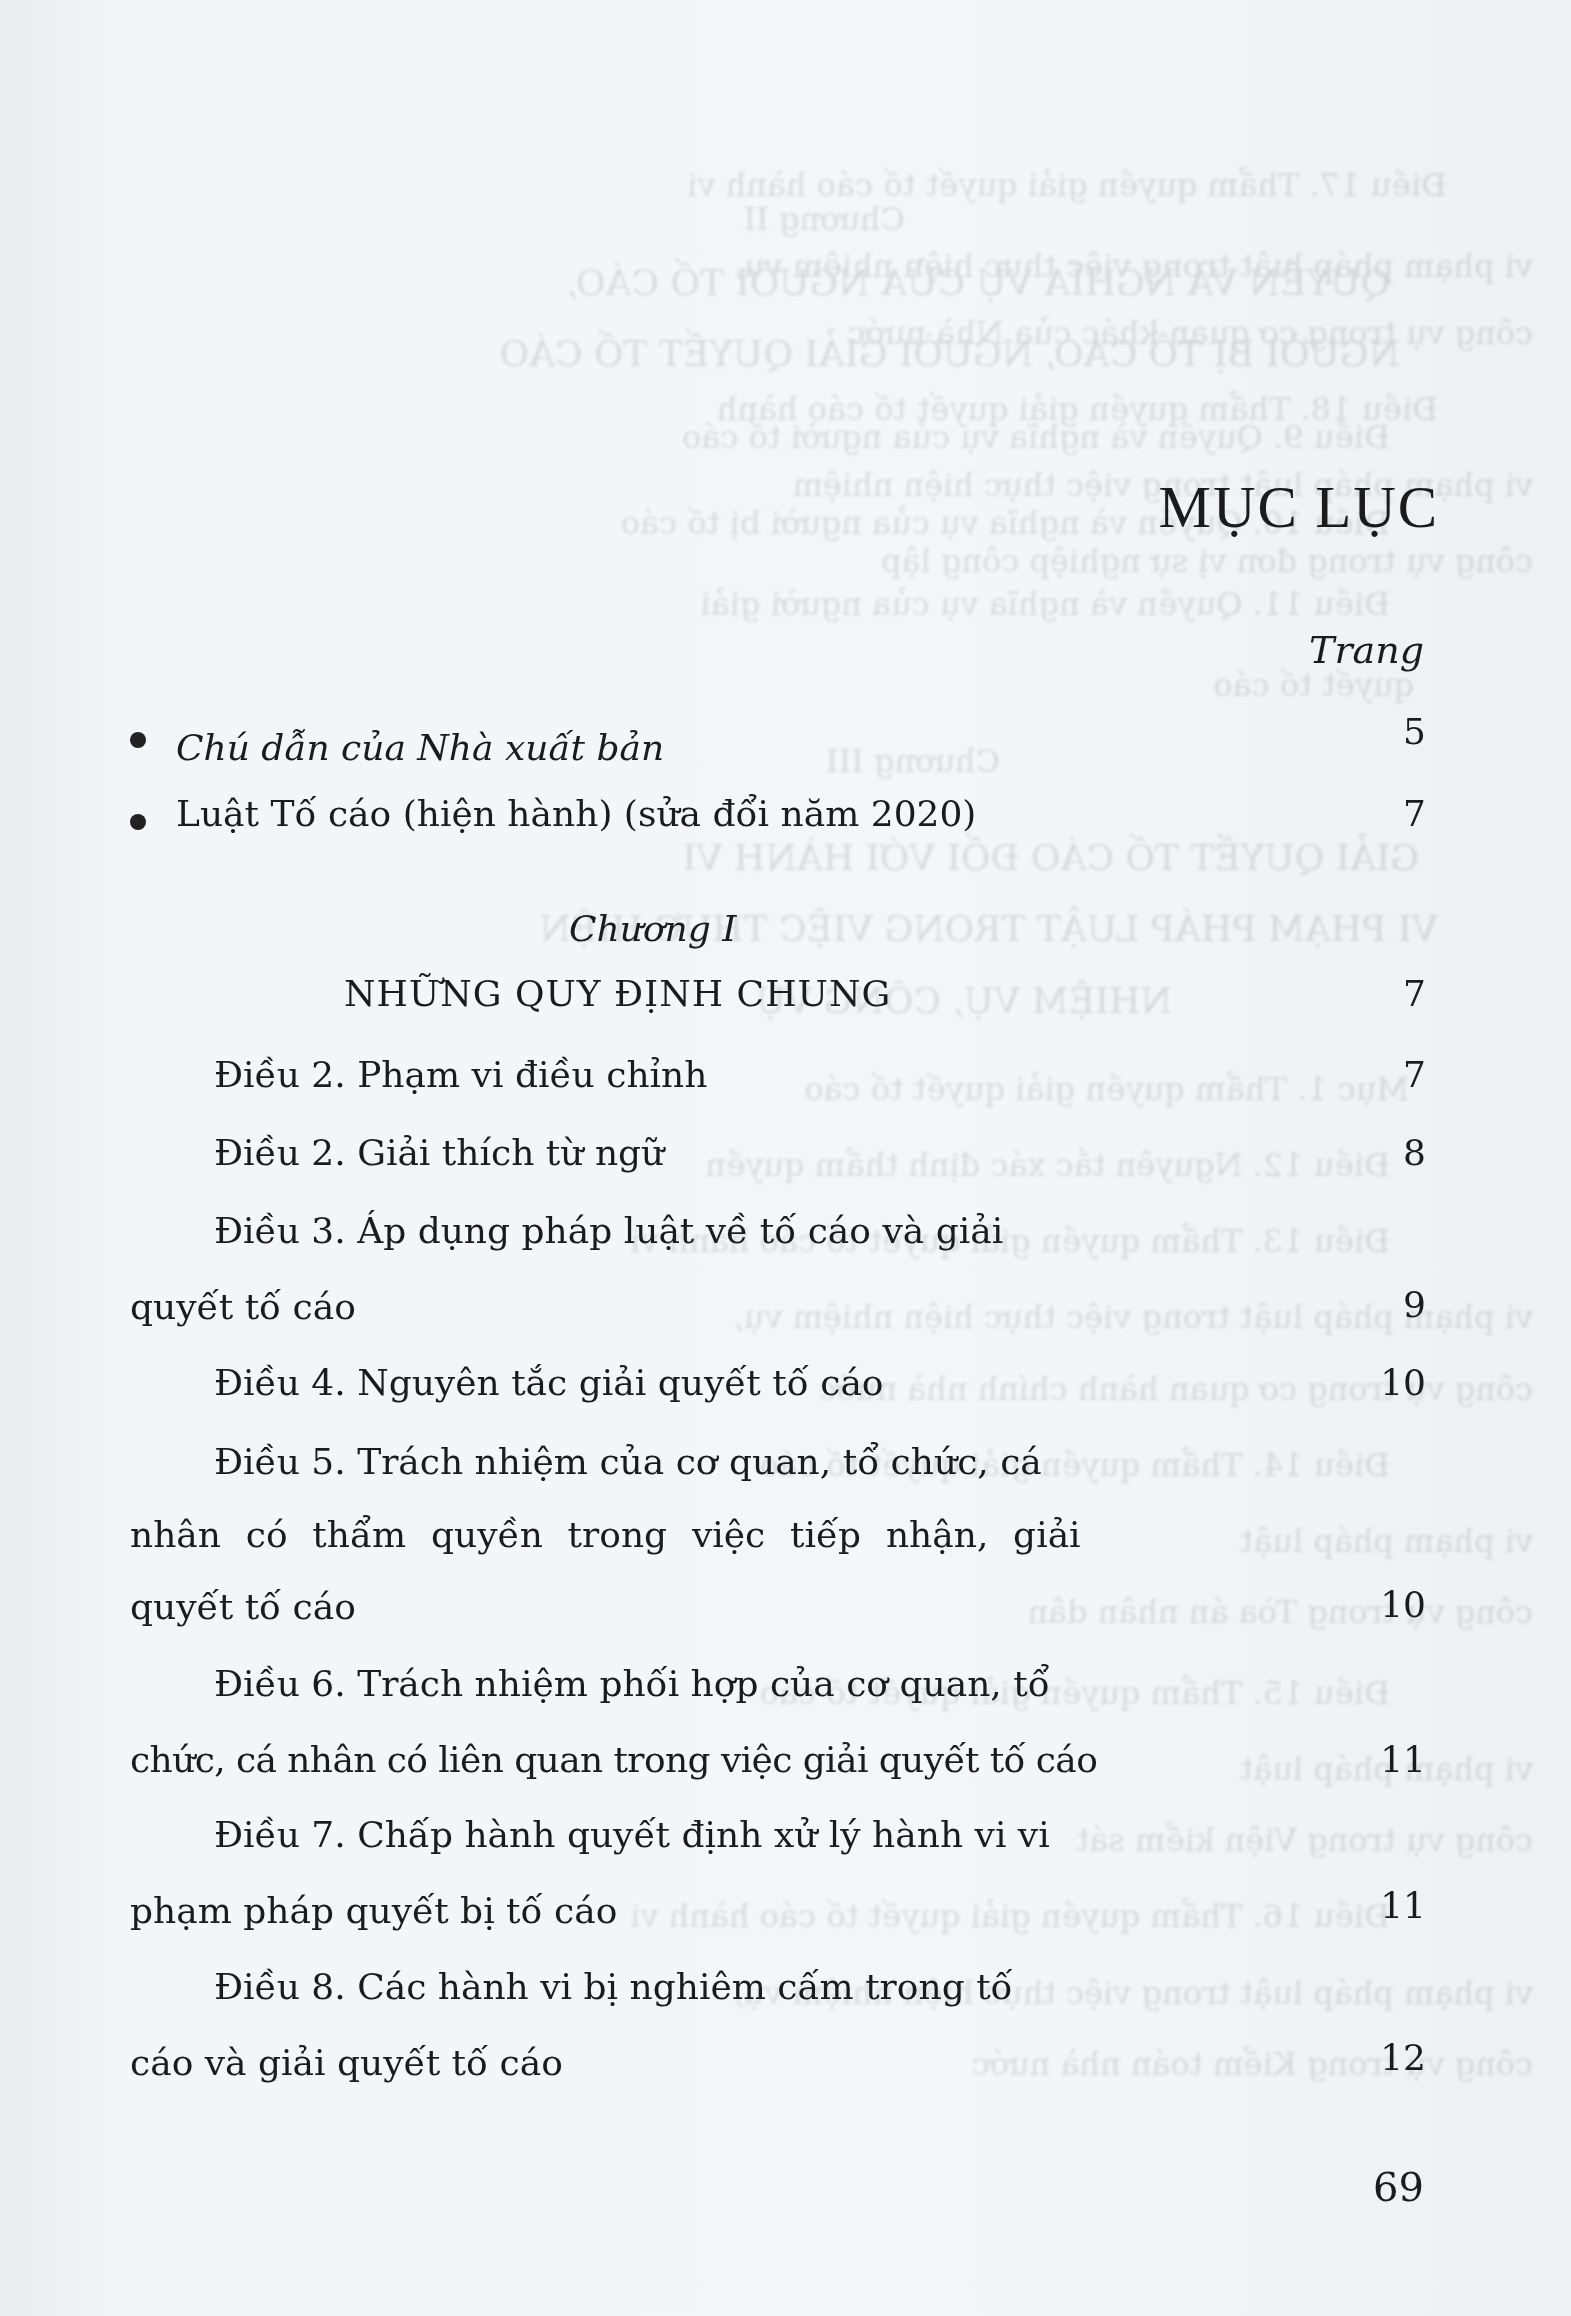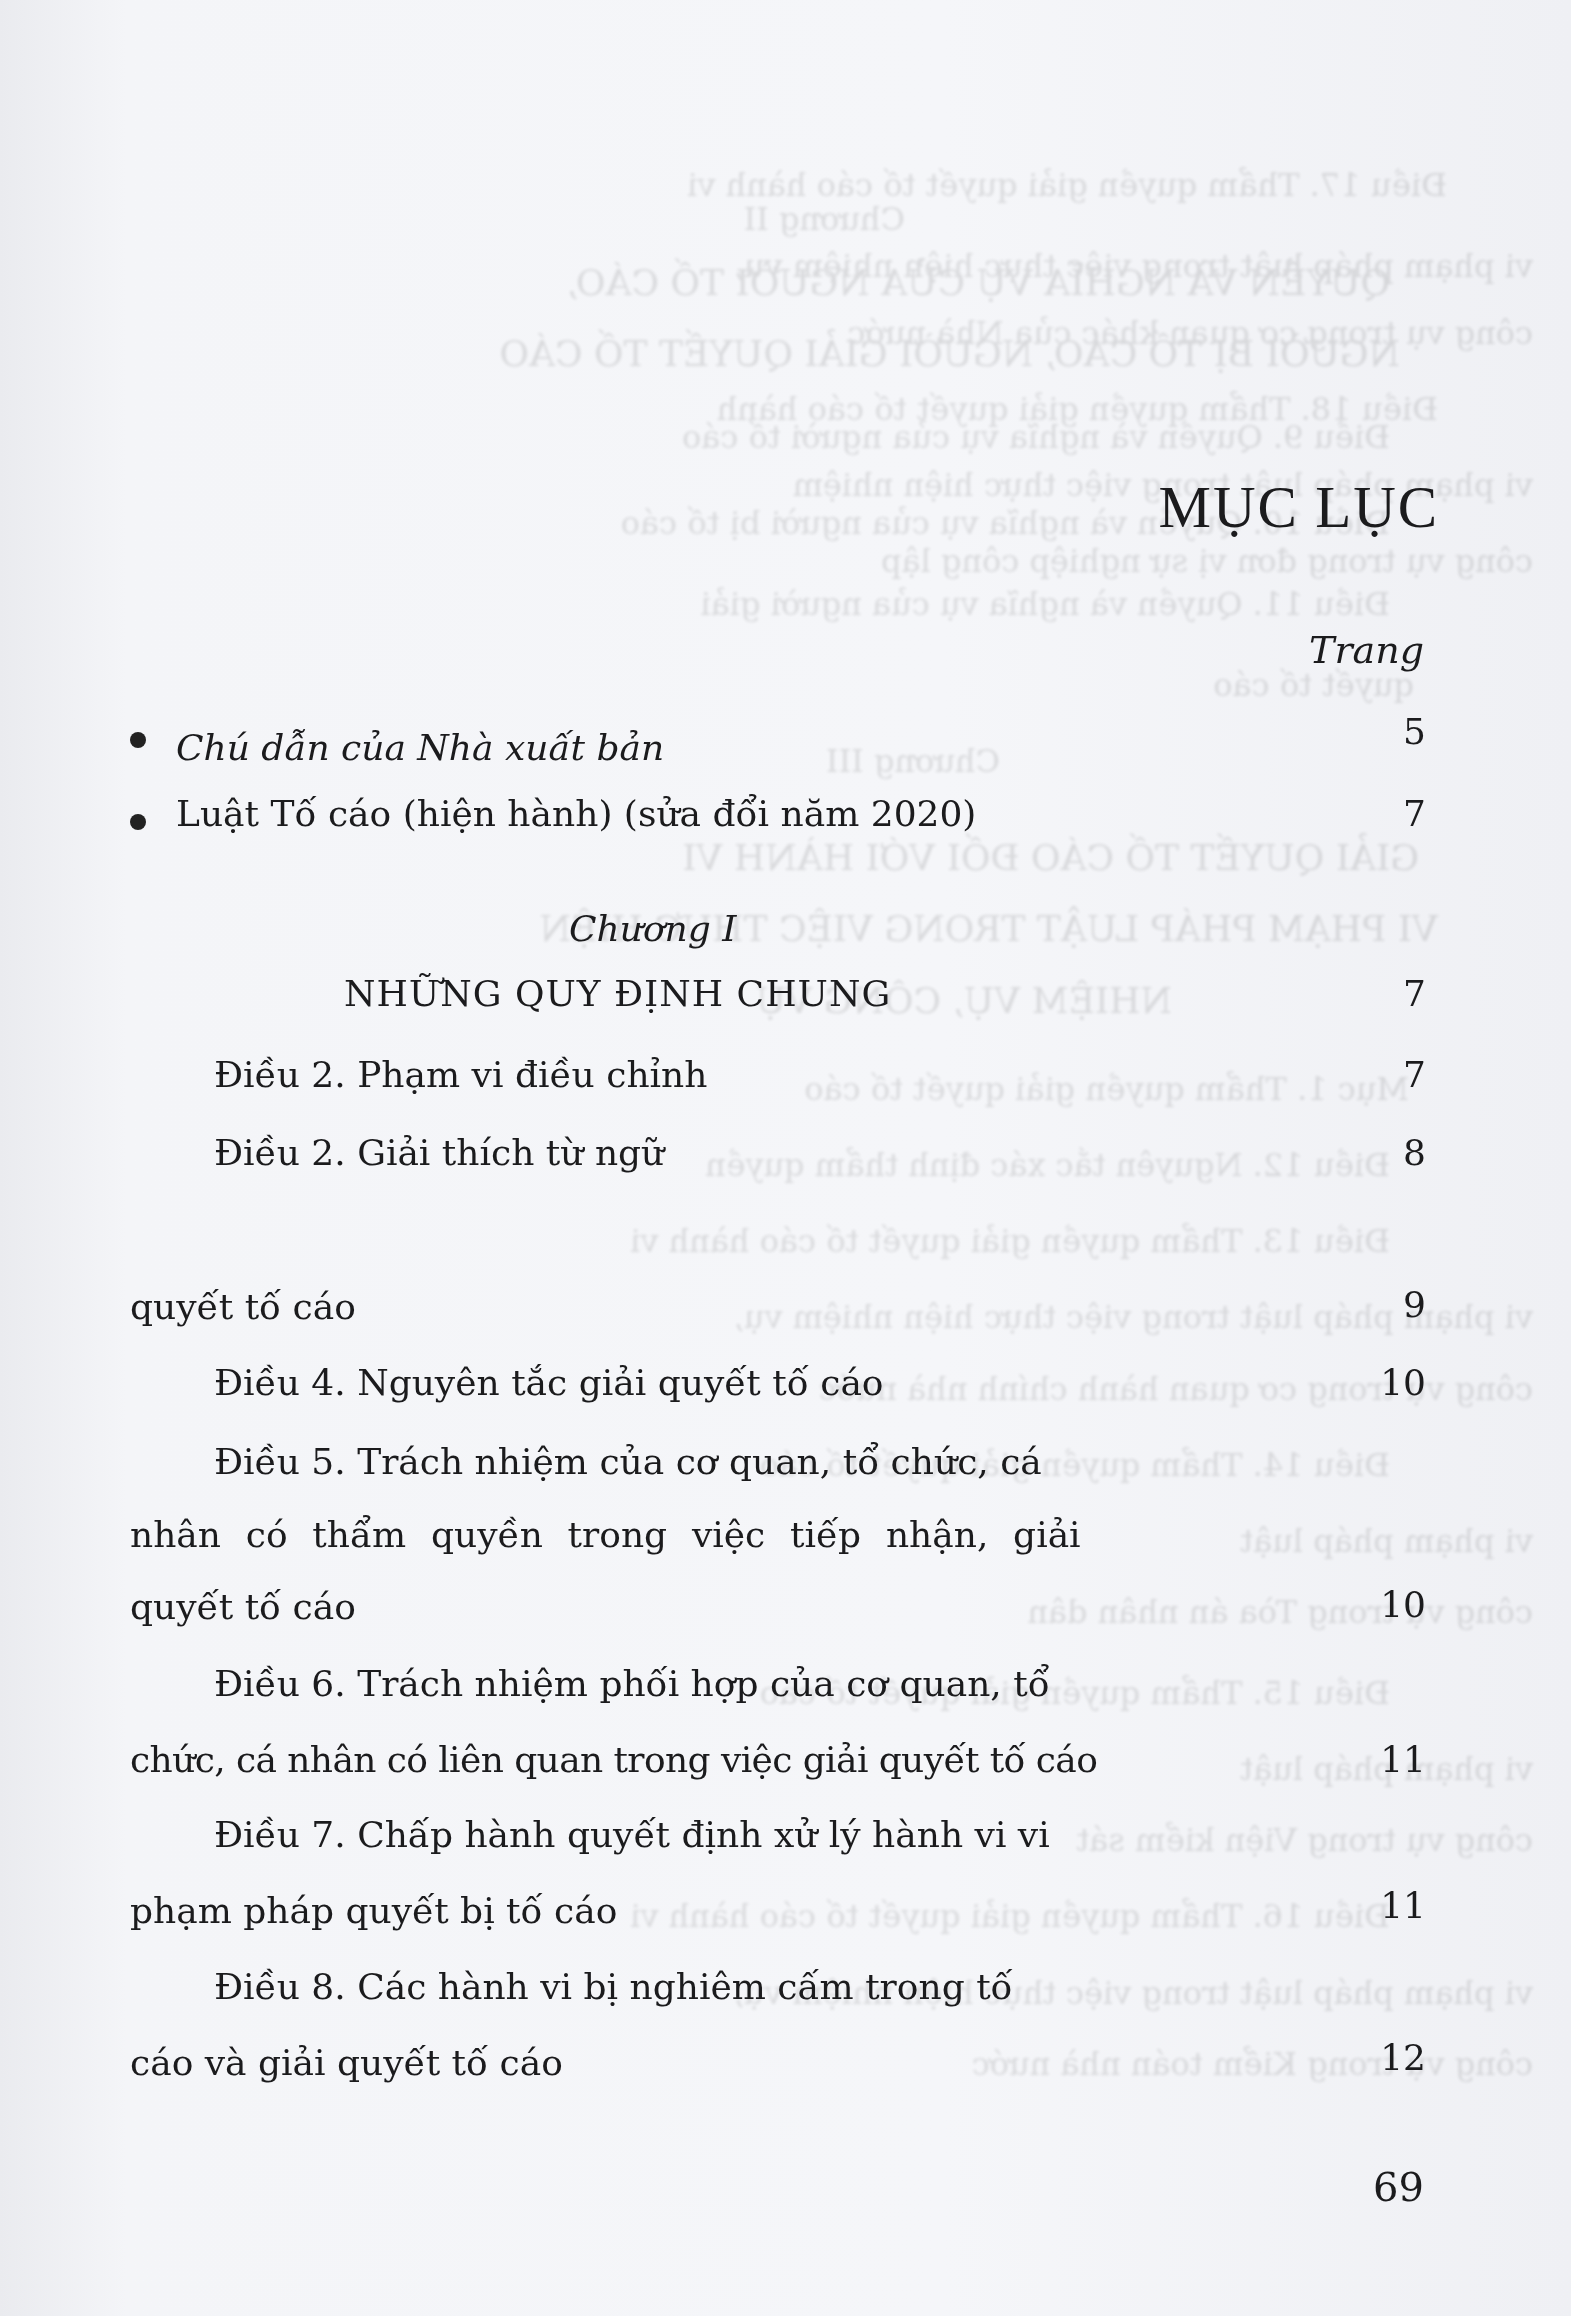--- a/index.html
+++ b/index.html
@@ -96,20 +96,21 @@
 
   <div class="row" style="top:1054px;">
     <span class="txt" style="left:214px;top:0;">Điều 2. Phạm vi điều chỉnh</span>
     <span class="pg" style="top:0;">7</span>
   </div>
   <div class="row" style="top:1132px;">
     <span class="txt" style="left:214px;top:0;">Điều 2. Giải thích từ ngữ</span>
     <span class="pg" style="top:0;">8</span>
   </div>
   <div class="row" style="top:1210px;height:133px;">
+    <span class="txt" style="left:214px;top:0;">Điều 3. Áp dụng pháp luật về tố cáo và giải</span>
     <span class="txt" style="left:130px;top:76px;">quyết tố cáo</span>
     <span class="pg" style="top:74px;">9</span>
   </div>
   <div class="row" style="top:1362px;">
     <span class="txt" style="left:214px;top:0;">Điều 4. Nguyên tắc giải quyết tố cáo</span>
     <span class="pg" style="top:0;">10</span>
   </div>
   <div class="row" style="top:1441px;height:209px;">
     <span class="txt" style="left:214px;top:0;">Điều 5. Trách nhiệm của cơ quan, tổ chức, cá</span>
     <span class="txt" style="left:130px;top:73px;word-spacing:13.3px;">nhân có thẩm quyền trong việc tiếp nhận, giải</span>

